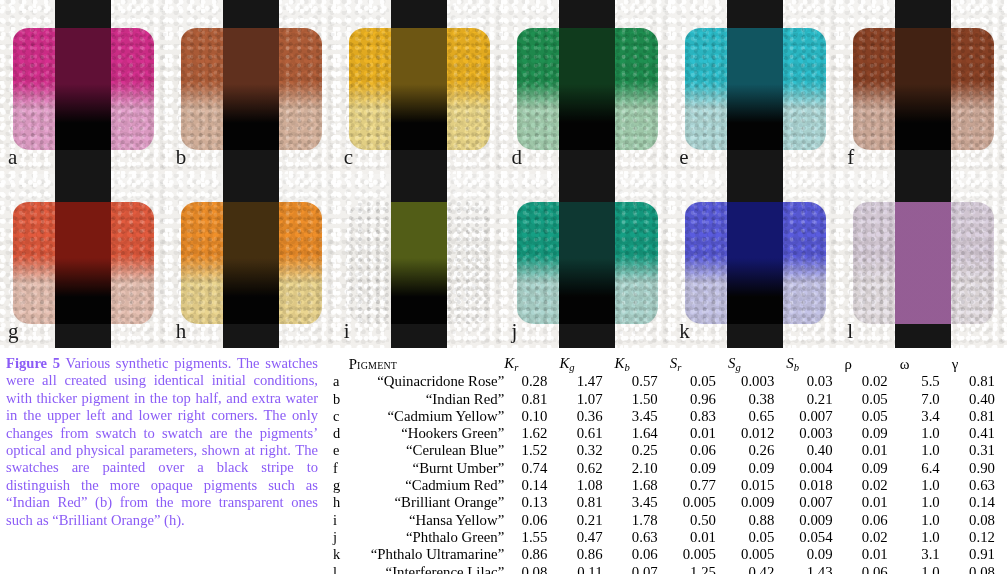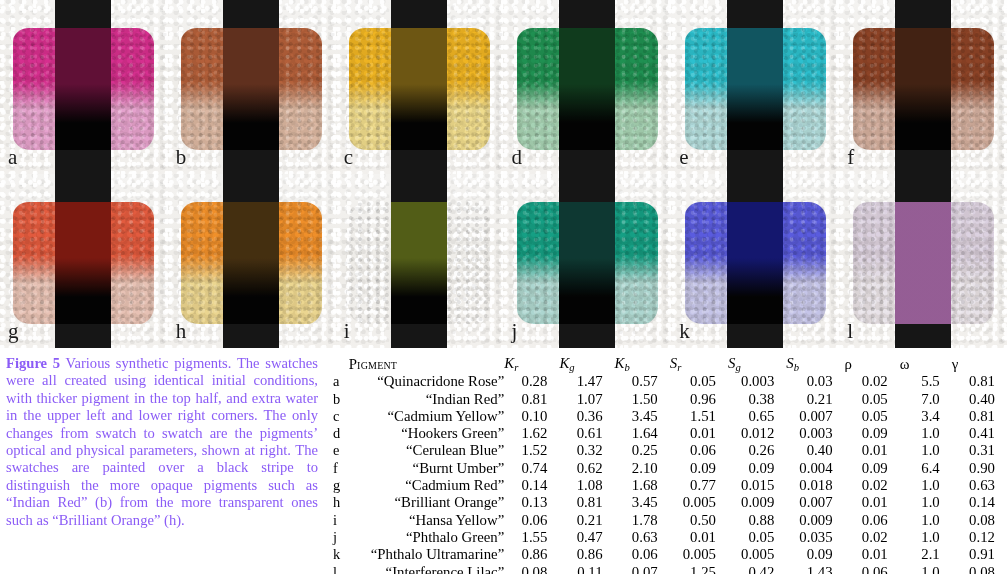--- a/index.html
+++ b/index.html
@@ -365,21 +365,21 @@
         <td class="col-num">0.05</td>
         <td class="col-num">7.0</td>
         <td class="col-num">0.40</td>
       </tr>
       <tr>
         <td class="col-key">c</td>
         <td class="col-name">“Cadmium Yellow”</td>
         <td class="col-num">0.10</td>
         <td class="col-num">0.36</td>
         <td class="col-num">3.45</td>
-        <td class="col-num">1.51</td>
+        <td class="col-num">0.83</td>
         <td class="col-num">0.65</td>
         <td class="col-num">0.007</td>
         <td class="col-num">0.05</td>
         <td class="col-num">3.4</td>
         <td class="col-num">0.81</td>
       </tr>
       <tr>
         <td class="col-key">d</td>
         <td class="col-name">“Hookers Green”</td>
         <td class="col-num">1.62</td>
@@ -458,36 +458,36 @@
         <td class="col-num">0.08</td>
       </tr>
       <tr>
         <td class="col-key">j</td>
         <td class="col-name">“Phthalo Green”</td>
         <td class="col-num">1.55</td>
         <td class="col-num">0.47</td>
         <td class="col-num">0.63</td>
         <td class="col-num">0.01</td>
         <td class="col-num">0.05</td>
-        <td class="col-num">0.035</td>
+        <td class="col-num">0.054</td>
         <td class="col-num">0.02</td>
         <td class="col-num">1.0</td>
         <td class="col-num">0.12</td>
       </tr>
       <tr>
         <td class="col-key">k</td>
         <td class="col-name">“Phthalo Ultramarine”</td>
         <td class="col-num">0.86</td>
         <td class="col-num">0.86</td>
         <td class="col-num">0.06</td>
         <td class="col-num">0.005</td>
         <td class="col-num">0.005</td>
         <td class="col-num">0.09</td>
         <td class="col-num">0.01</td>
-        <td class="col-num">2.1</td>
+        <td class="col-num">3.1</td>
         <td class="col-num">0.91</td>
       </tr>
       <tr>
         <td class="col-key">l</td>
         <td class="col-name">“Interference Lilac”</td>
         <td class="col-num">0.08</td>
         <td class="col-num">0.11</td>
         <td class="col-num">0.07</td>
         <td class="col-num">1.25</td>
         <td class="col-num">0.42</td>

